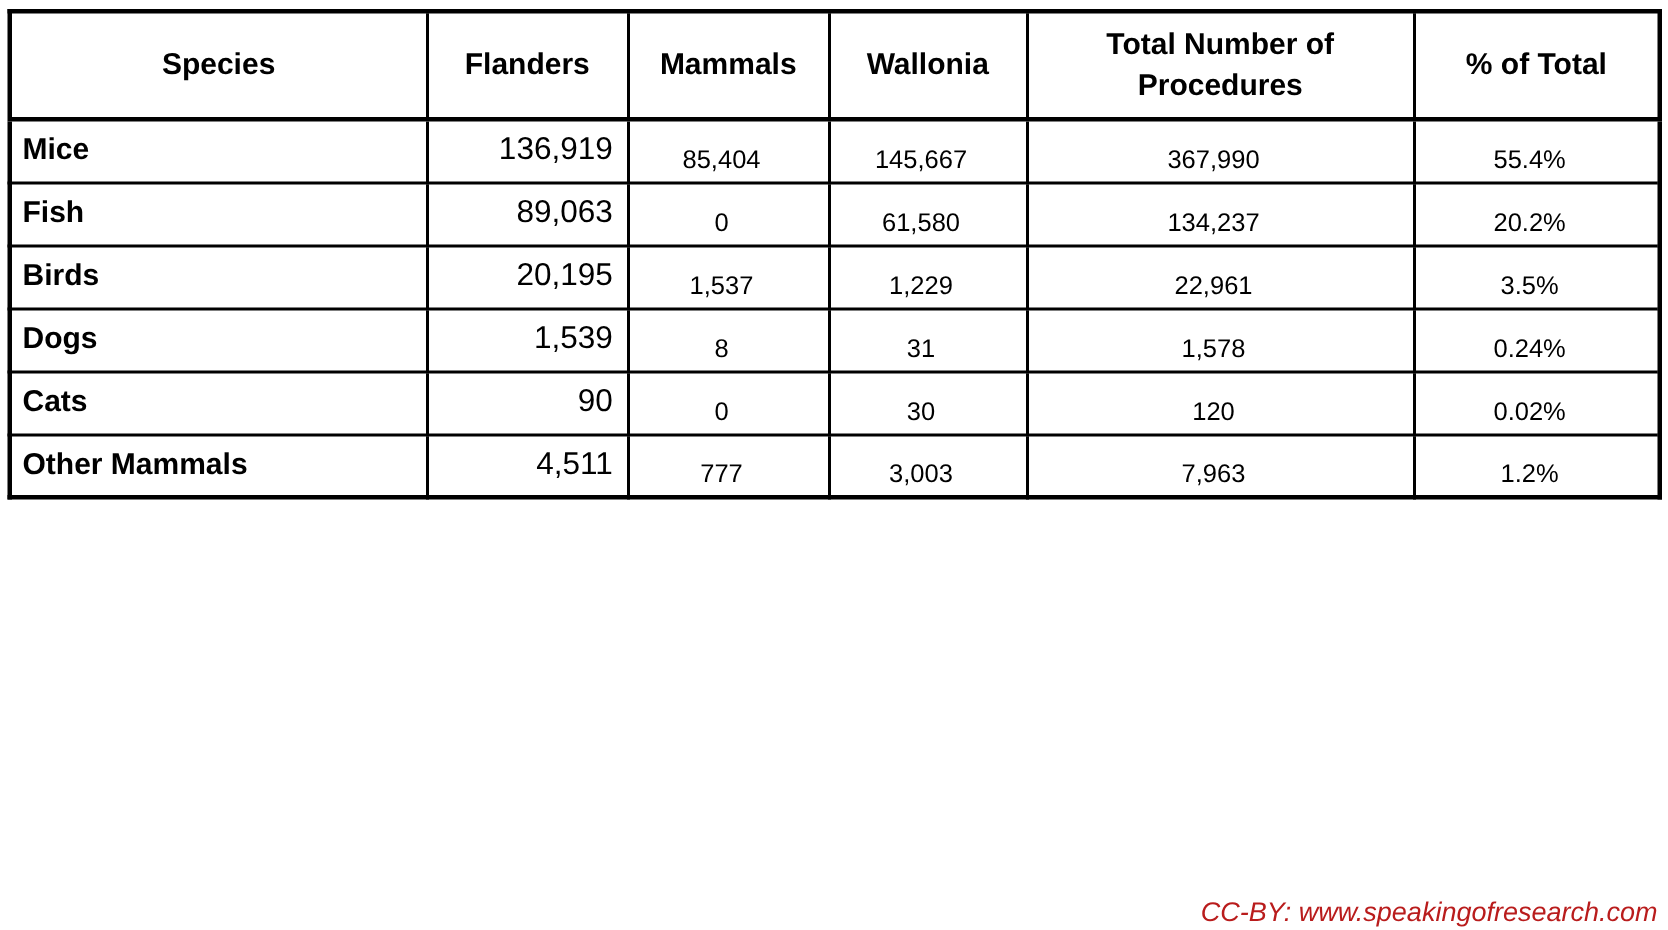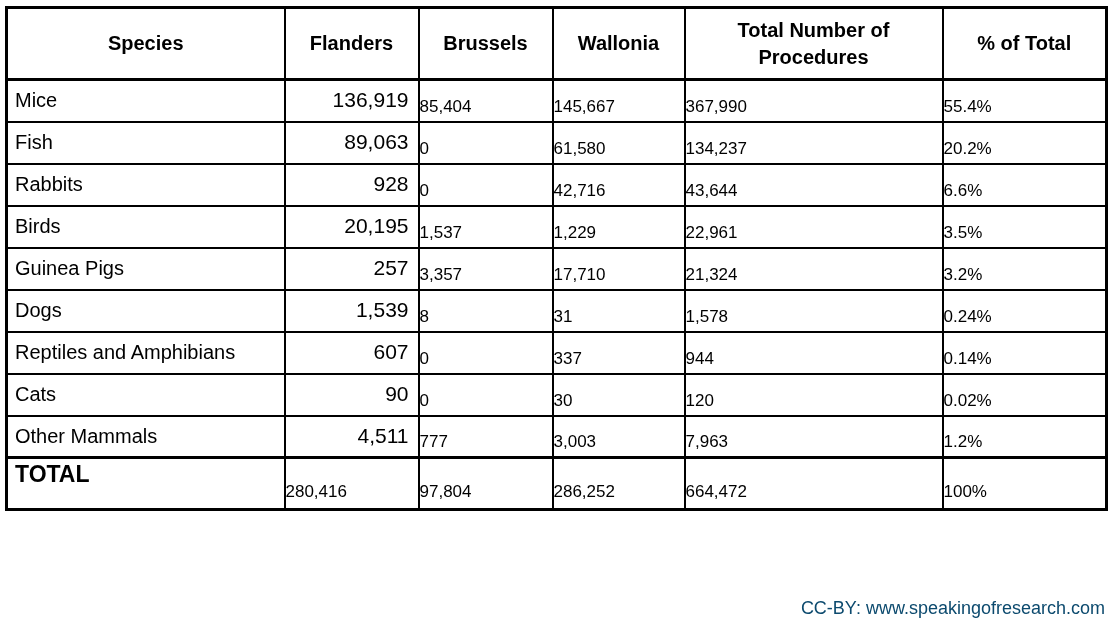--- a/index.html
+++ b/index.html
@@ -29,62 +29,63 @@
     text-align: center; vertical-align: middle;
     border-bottom: 3px solid #000;
     line-height: 1.35;
     white-space: normal;
     padding: 0 6px;
   }
   tbody tr.data-row { height: 42px; }
   td.species {
     font-size: 20px; text-align: left; vertical-align: middle;
     padding-left: 7px;
+    font-weight: bold;
   }
   td.num-top {
     font-size: 21px; text-align: right; vertical-align: top;
     padding: 7px 9px 0 0;
   }
   td.num-bot {
-    font-size: 17px; text-align: left; vertical-align: bottom;
+    font-size: 17px; text-align: center; vertical-align: bottom;
     padding: 0 9px 4px 0;
     margin-left: 16px;
   }
   tr.total-row { height: 52px; }
   tr.total-row td { border-top: 3px solid #000; }
   tr.total-row td.total-label {
     font-size: 23px; font-weight: bold;
     text-align: left; vertical-align: top;
     padding: 2px 0 0 7px;
   }
   tr.total-row td.num-bot { padding-bottom: 6px; }
 
   .footer {
     position: absolute; top: 598px; right: 7px;
-    font-size: 18px; color: #0c4a6e;
+    font-size: 18px; color: #b91c1c; font-style: italic;
   }
 </style>
 </head>
 <body>
 
 <div class="page">
   <table class="data">
     <colgroup>
       <col style="width:278px">
         <col style="width:134px">
         <col style="width:134px">
       <col style="width:132px">
         <col style="width:258px">
         <col style="width:164px">
     </colgroup>
     <thead>
       <tr>
         <th>Species</th>
         <th>Flanders</th>
-        <th>Brussels</th>
+        <th>Mammals</th>
         <th>Wallonia</th>
         <th>Total Number of Procedures</th>
         <th>% of Total</th>
       </tr>
     </thead>
     <tbody>
       <tr class="data-row">
         <td class="species">Mice</td>
         <td class="num-top">136,919</td>
         <td class="num-bot">85,404</td>
@@ -94,80 +95,48 @@
       </tr>
       <tr class="data-row">
         <td class="species">Fish</td>
         <td class="num-top">89,063</td>
         <td class="num-bot">0</td>
         <td class="num-bot">61,580</td>
         <td class="num-bot">134,237</td>
         <td class="num-bot">20.2%</td>
       </tr>
       <tr class="data-row">
-        <td class="species">Rabbits</td>
-        <td class="num-top">928</td>
-        <td class="num-bot">0</td>
-        <td class="num-bot">42,716</td>
-        <td class="num-bot">43,644</td>
-        <td class="num-bot">6.6%</td>
-      </tr>
-      <tr class="data-row">
         <td class="species">Birds</td>
         <td class="num-top">20,195</td>
         <td class="num-bot">1,537</td>
         <td class="num-bot">1,229</td>
         <td class="num-bot">22,961</td>
         <td class="num-bot">3.5%</td>
       </tr>
       <tr class="data-row">
-        <td class="species">Guinea Pigs</td>
-        <td class="num-top">257</td>
-        <td class="num-bot">3,357</td>
-        <td class="num-bot">17,710</td>
-        <td class="num-bot">21,324</td>
-        <td class="num-bot">3.2%</td>
-      </tr>
-      <tr class="data-row">
         <td class="species">Dogs</td>
         <td class="num-top">1,539</td>
         <td class="num-bot">8</td>
         <td class="num-bot">31</td>
         <td class="num-bot">1,578</td>
         <td class="num-bot">0.24%</td>
-      </tr>
-      <tr class="data-row">
-        <td class="species">Reptiles and Amphibians</td>
-        <td class="num-top">607</td>
-        <td class="num-bot">0</td>
-        <td class="num-bot">337</td>
-        <td class="num-bot">944</td>
-        <td class="num-bot">0.14%</td>
       </tr>
       <tr class="data-row">
         <td class="species">Cats</td>
         <td class="num-top">90</td>
         <td class="num-bot">0</td>
         <td class="num-bot">30</td>
         <td class="num-bot">120</td>
         <td class="num-bot">0.02%</td>
       </tr>
       <tr class="data-row">
         <td class="species">Other Mammals</td>
         <td class="num-top">4,511</td>
         <td class="num-bot">777</td>
         <td class="num-bot">3,003</td>
         <td class="num-bot">7,963</td>
         <td class="num-bot">1.2%</td>
       </tr>
-      <tr class="total-row">
-        <td class="total-label">TOTAL</td>
-        <td class="num-bot">280,416</td>
-        <td class="num-bot">97,804</td>
-        <td class="num-bot">286,252</td>
-        <td class="num-bot">664,472</td>
-        <td class="num-bot">100%</td>
-      </tr>
     </tbody>
   </table>
 
   <div class="footer">CC-BY: www.speakingofresearch.com</div>
 </div>
 
 </body></html>

